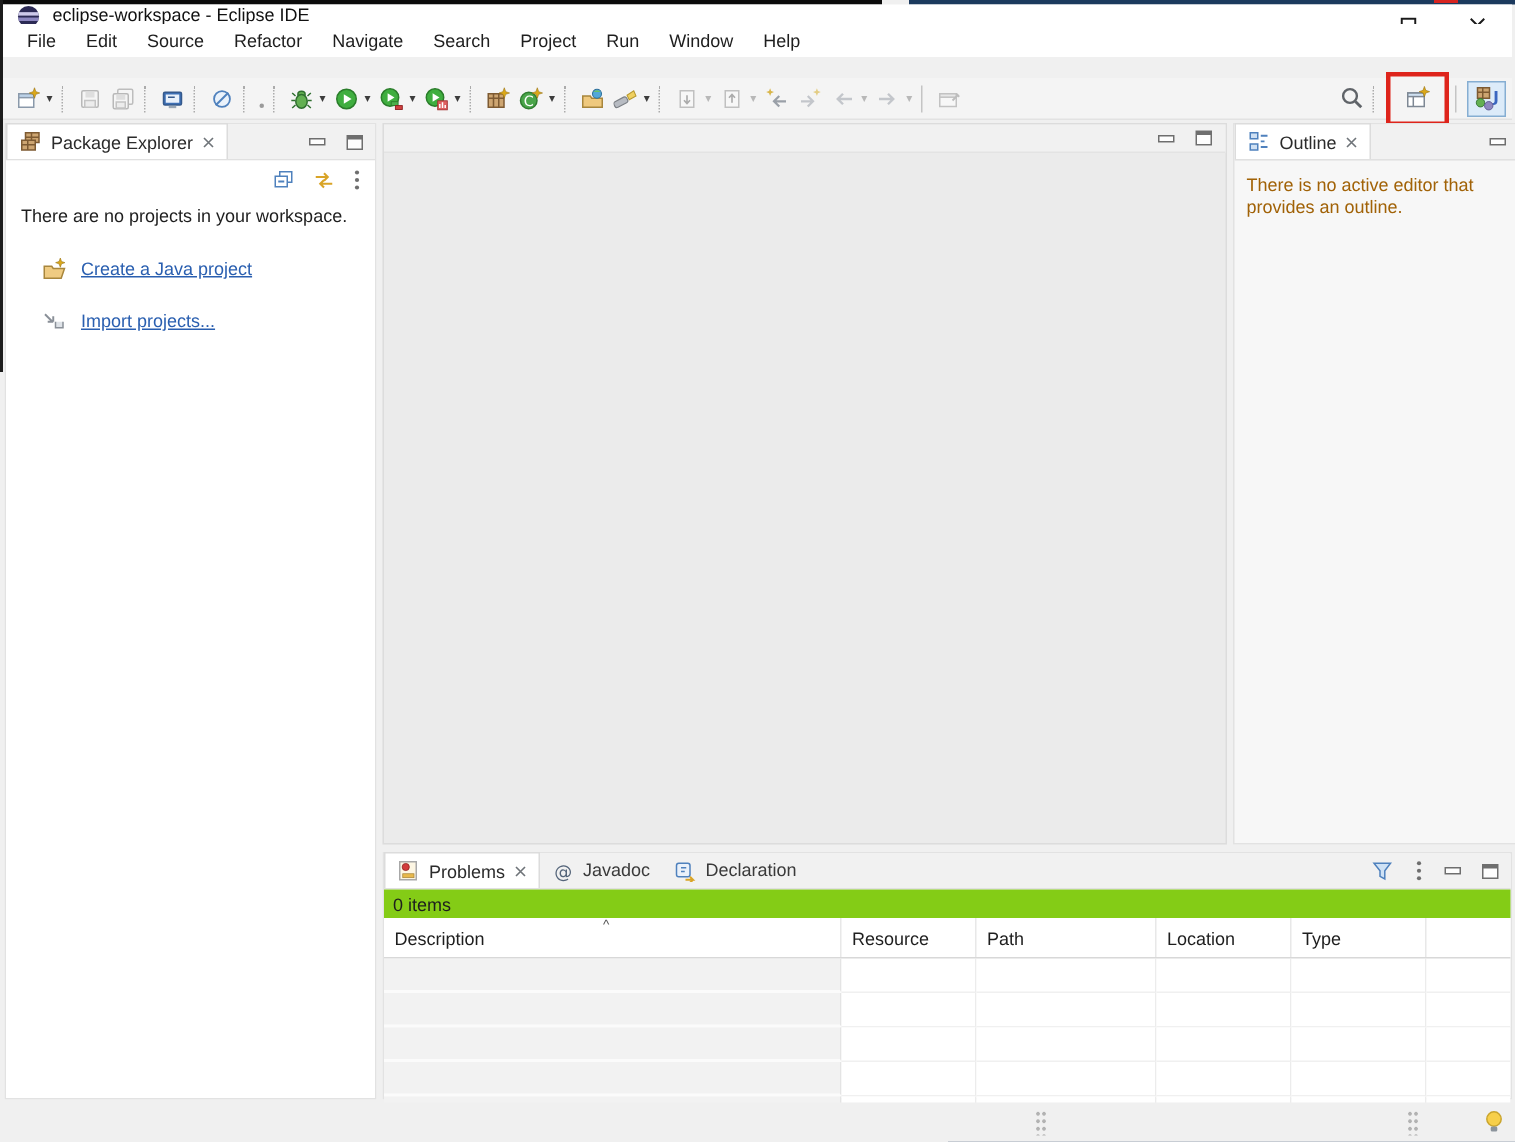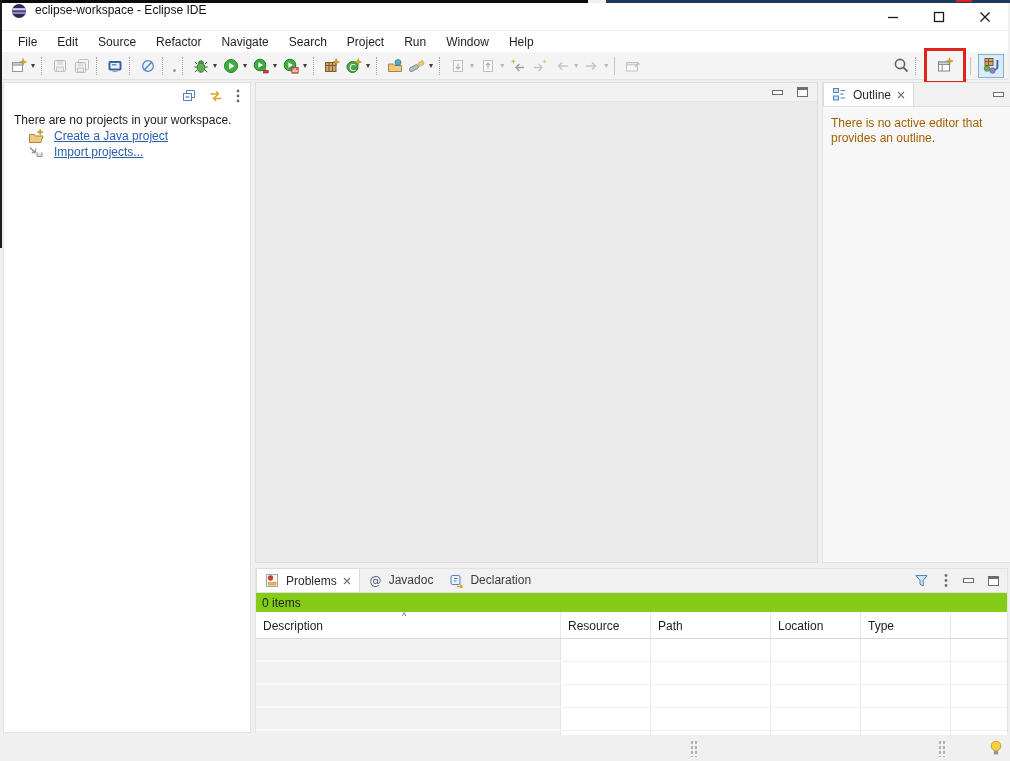--- a/index.html
+++ b/index.html
@@ -12,21 +12,21 @@
   .frame-navy{left:606px;top:0;width:404px;height:3px;background:#1c3a5e}
   .frame-red{left:956px;top:0;width:16px;height:2px;background:#d82420}
   .frame-left{left:0;top:0;width:2px;height:248px;background:#1c1c1c}
   .frame-bottom-navy{left:632px;top:757px;width:378px;height:4px;background:#1c3a5e}
   
   .titlebar{left:2px;top:3px;width:1006px;height:27px;background:#ffffff;display:flex;align-items:flex-start;padding-left:9px}
   .title-text{margin-left:8px;color:#111;font-size:12px}
   .wctrls{margin-left:auto;display:flex;height:100%}
   .wbtn{width:46px;display:flex;align-items:center;justify-content:center}
   
-  .menubar{left:2px;top:31px;width:1006px;height:22px;background:#fff;display:flex;align-items:center;padding-left:6px}
+  .menubar{left:2px;top:16px;width:1006px;height:22px;background:#fff;display:flex;align-items:center;padding-left:6px}
   .menu-item{padding:3px 10px;color:#1e1e1e}
   
   .toolbar{left:2px;top:52px;width:1006px;height:28px;background:#f4f4f4;border-bottom:1px solid #e2e2e2;display:flex;align-items:center;padding:0 4px 0 6px;overflow:visible}
   .tbtn{height:24px;min-width:22px;display:flex;align-items:center;justify-content:center;padding:0 2px}
   .dd{font-size:8px;color:#3c3c3c;padding:0 3px 0 1px}
   .dd.dis{color:#b8b8b8}
   .tsep{width:5px;height:18px;border-left:1px dotted #ababab;margin:0 3px}
   .tsep.solid{border-left:1px solid #c4c4c4}
   .tdot{width:3px;height:3px;background:#9a9a9a;border-radius:50%;margin:10px 3px 0}
   .tb-right{margin-left:auto;display:flex;align-items:center}
@@ -41,21 +41,21 @@
   .tabbar{height:24px;background:#f1f1f1;display:flex;align-items:flex-end;border-bottom:1px solid #e0e0e0}
   .tab{display:flex;align-items:center;gap:6px;height:24px;padding:0 8px;color:#2b2b2b}
   .tab.sel{background:#fff;border:1px solid #dcdcdc;border-bottom:none;height:24px}
   .tab.plain{color:#3a3a3a}
   .pctrls{margin-left:auto;display:flex;align-items:center;gap:14px;padding:0 8px;height:100%}
   .pmin{width:11px;height:5px;border:1px solid #6e6e6e;background:#fdfdfd}
   .pmax{width:11px;height:10px;border:1px solid #6e6e6e;border-top-width:3px;background:#fdfdfd}
   .viewbar{height:26px;display:flex;align-items:center;justify-content:flex-end;gap:11px;padding-right:9px;background:#fff}
   .pkg-content{padding:4px 10px;background:#fff}
   .pkg-line{line-height:15px;color:#1e1e1e}
-  .linkrow{display:flex;align-items:center;gap:9px;margin:0 0 0 14px}
+  .linkrow{display:flex;align-items:center;gap:9px;margin:19px 0 0 14px}
   .linkrow a{color:#2a5fb0;text-decoration:underline;cursor:pointer}
   .editor-head{height:19px;background:#f1f1f1;border-bottom:1px solid #e3e3e3;display:flex;align-items:center;justify-content:flex-end;gap:14px;padding-right:9px}
   .outline-msg{padding:9px 8px;color:#a16207;line-height:15px}
   
   .items-row{height:19px;background:#84cc16;display:flex;align-items:center;padding-left:6px}
   .thead{position:relative;height:27px;background:#fff;border-bottom:1px solid #d8d8d8;display:flex}
   .th{display:flex;align-items:flex-end;padding:0 0 5px 7px;color:#1e1e1e;border-right:1px solid #e8e8e8}
   .sortcaret{position:absolute;top:0;left:146px;font-size:9px;color:#555;line-height:8px}
   .trows{height:115px;overflow:hidden}
   .trow{display:flex;height:23px}
@@ -303,20 +303,38 @@
         <path d="M3 4.5h8M6.5 1.5v7" stroke="#7d5a32"></path>
         <text x="13.5" y="11" font-size="10" font-family="DejaVu Sans, sans-serif" font-weight="bold" fill="#3a66c0">J</text>
         <circle cx="5" cy="11.5" r="2.8" fill="#63b052" stroke="#2f6f2f" stroke-width=".6"></circle>
         <circle cx="10.5" cy="13.5" r="2.8" fill="#8d87c0" stroke="#5a5390" stroke-width=".6"></circle>
       </svg>
     </div>
   </div>
 </div>
 
 <div class="abs panel pkg">
+  <div class="tabbar">
+    <div class="tab sel">
+      <svg width="15" height="15">
+        <rect x="4" y="1.5" width="9" height="6.5" fill="#cda571" stroke="#7d5a32"></rect>
+        <path d="M4 4.5h9M8 1.5v6.5" stroke="#7d5a32"></path>
+        <rect x="1.5" y="6.5" width="9" height="6.5" fill="#cda571" stroke="#7d5a32"></rect>
+        <path d="M1.5 9.5h9M5.5 6.5V13" stroke="#7d5a32"></path>
+      </svg>
+      <span>Package Explorer</span>
+      <svg width="8" height="8">
+          <path d="M1 1l6 6M7 1L1 7" stroke="#6f7479" stroke-width="1.1"></path>
+        </svg>
+    </div>
+    <div class="pctrls">
+      <div class="pmin"></div>
+      <div class="pmax"></div>
+    </div>
+  </div>
   <div class="viewbar">
     <svg width="16" height="16">
       <path d="M5.5 5.5v-3h8v7h-3" fill="#fff" stroke="#4f81bd"></path>
       <rect x="2.5" y="5.5" width="8" height="7" fill="#fff" stroke="#4f81bd"></rect>
       <line x1="4.5" y1="9" x2="8.5" y2="9" stroke="#4f81bd" stroke-width="1.2"></line>
     </svg>
     <svg width="16" height="16">
       <path d="M2.5 6h8M8 3.5L10.5 6 8 8.5" stroke="#d9a427" stroke-width="1.4" fill="none"></path>
       <path d="M13.5 10.5h-8M8 8l-2.5 2.5L8 13" stroke="#d9a427" stroke-width="1.4" fill="none"></path>
     </svg>

